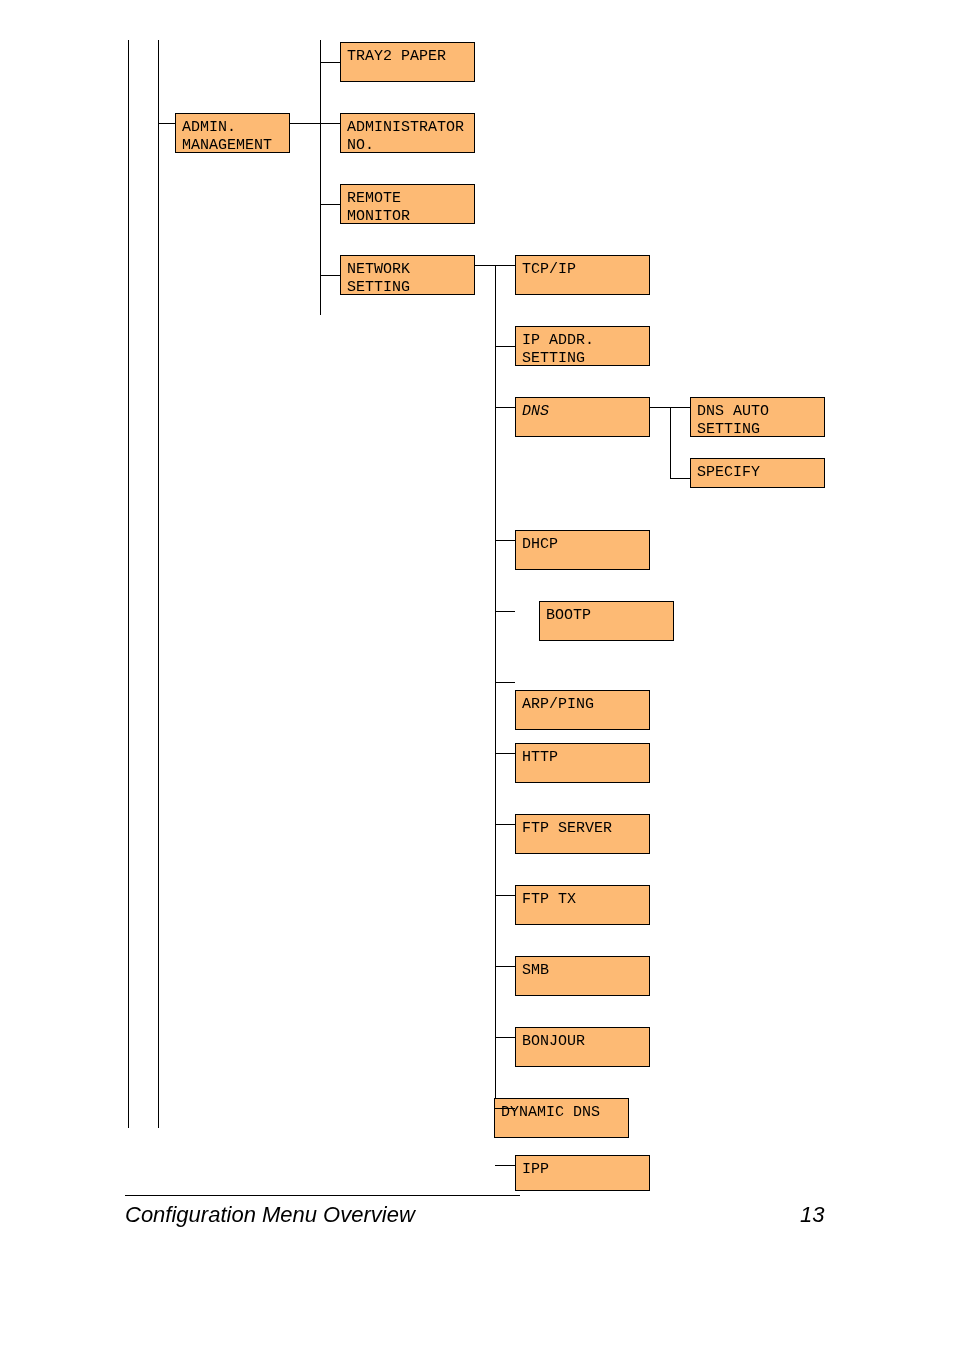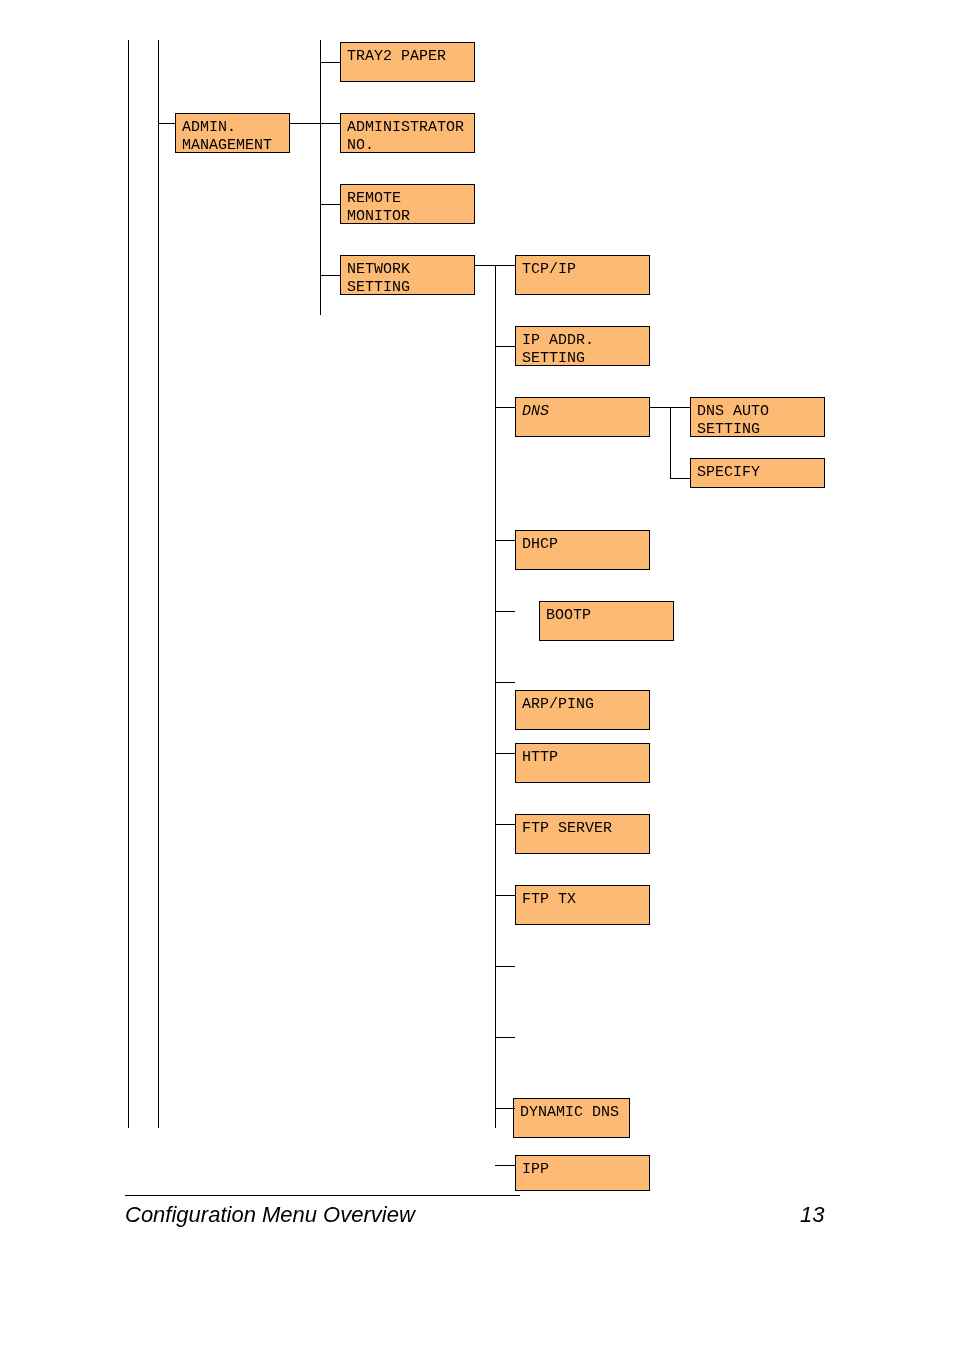--- a/index.html
+++ b/index.html
@@ -112,25 +112,27 @@
 
   <div class="node" style="left:515px; top:743px; width:135px; height:40px;">HTTP</div>
   <div class="line" style="left:495px; top:753px; width:20px; height:1px;"></div>
 
   <div class="node" style="left:515px; top:814px; width:135px; height:40px;">FTP SERVER</div>
   <div class="line" style="left:495px; top:824px; width:20px; height:1px;"></div>
 
   <div class="node" style="left:515px; top:885px; width:135px; height:40px;">FTP TX</div>
   <div class="line" style="left:495px; top:895px; width:20px; height:1px;"></div>
 
+  <div class="node" style="left:515px; top:956px; width:135px; height:40px;">SMB</div>
   <div class="line" style="left:495px; top:966px; width:20px; height:1px;"></div>
 
+  <div class="node" style="left:515px; top:1027px; width:135px; height:40px;">BONJOUR</div>
   <div class="line" style="left:495px; top:1037px; width:20px; height:1px;"></div>
 
-  <div class="node" style="left:513px; top:1098px; width:117px; height:40px;">DYNAMIC DNS</div>
+  <div class="node" style="left:494px; top:1098px; width:135px; height:40px;">DYNAMIC DNS</div>
   <div class="line" style="left:495px; top:1108px; width:20px; height:1px;"></div>
 
   <div class="node" style="left:515px; top:1155px; width:135px; height:36px;">IPP</div>
   <div class="line" style="left:495px; top:1165px; width:20px; height:1px;"></div>
 
   <div class="hr" style="left:125px; top:1195px; width:395px;"></div>
 
   <div class="page-title" style="left:125px; top:1202px;">Configuration Menu Overview</div>
   <div class="page-num" style="left:800px; top:1202px;">13</div>
 

